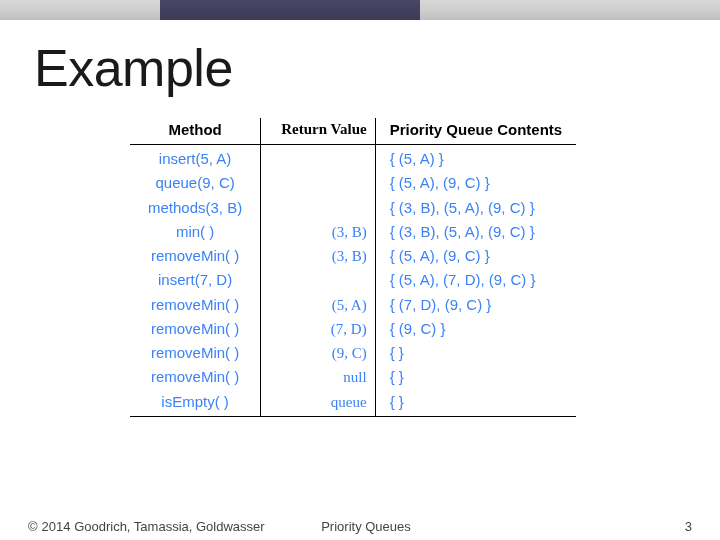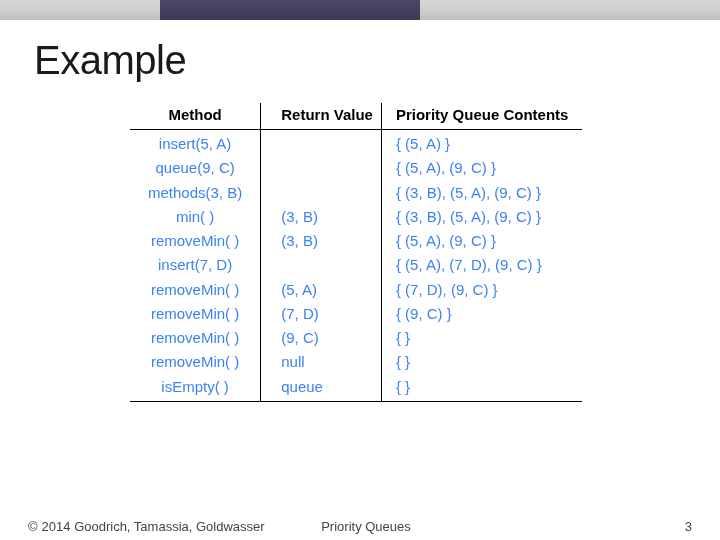--- a/index.html
+++ b/index.html
@@ -20,21 +20,21 @@
     top: 0; left: 160px;
     width: 260px; height: 20px;
     background: linear-gradient(to bottom, #4a4766 0%, #3c3a55 100%);
   }
   .slide {
     position: absolute;
     top: 20px; left: 0; right: 0; bottom: 0;
     padding: 18px 34px 0 34px;
   }
   .title {
-    font-size: 40px;
+    font-size: 52px;
     color: #1a1a1a;
     font-weight: 400;
     letter-spacing: -0.5px;
     margin-bottom: 20px;
   }
   .bullet-row {
     display: flex;
     align-items: center;
     gap: 10px;
     margin-left: 38px;
@@ -66,24 +66,25 @@
     text-align: center;
   }
   th:first-child, td:first-child {
     border-right: 1.5px solid #000;
     text-align: center;
     padding-left: 18px;
     padding-right: 18px;
   }
   th:nth-child(2), td:nth-child(2) {
     border-right: 1.5px solid #000;
-    text-align: left;
+    text-align: right;
     padding-left: 20px;
     padding-right: 8px;
     min-width: 110px;
+    font-family: Liberation Serif, serif;
   }
   th:nth-child(3), td:nth-child(3) {
     text-align: left;
     padding-left: 14px;
     padding-right: 14px;
     min-width: 200px;
   }
   td {
     font-size: 15px;
     color: #3b82f6;

